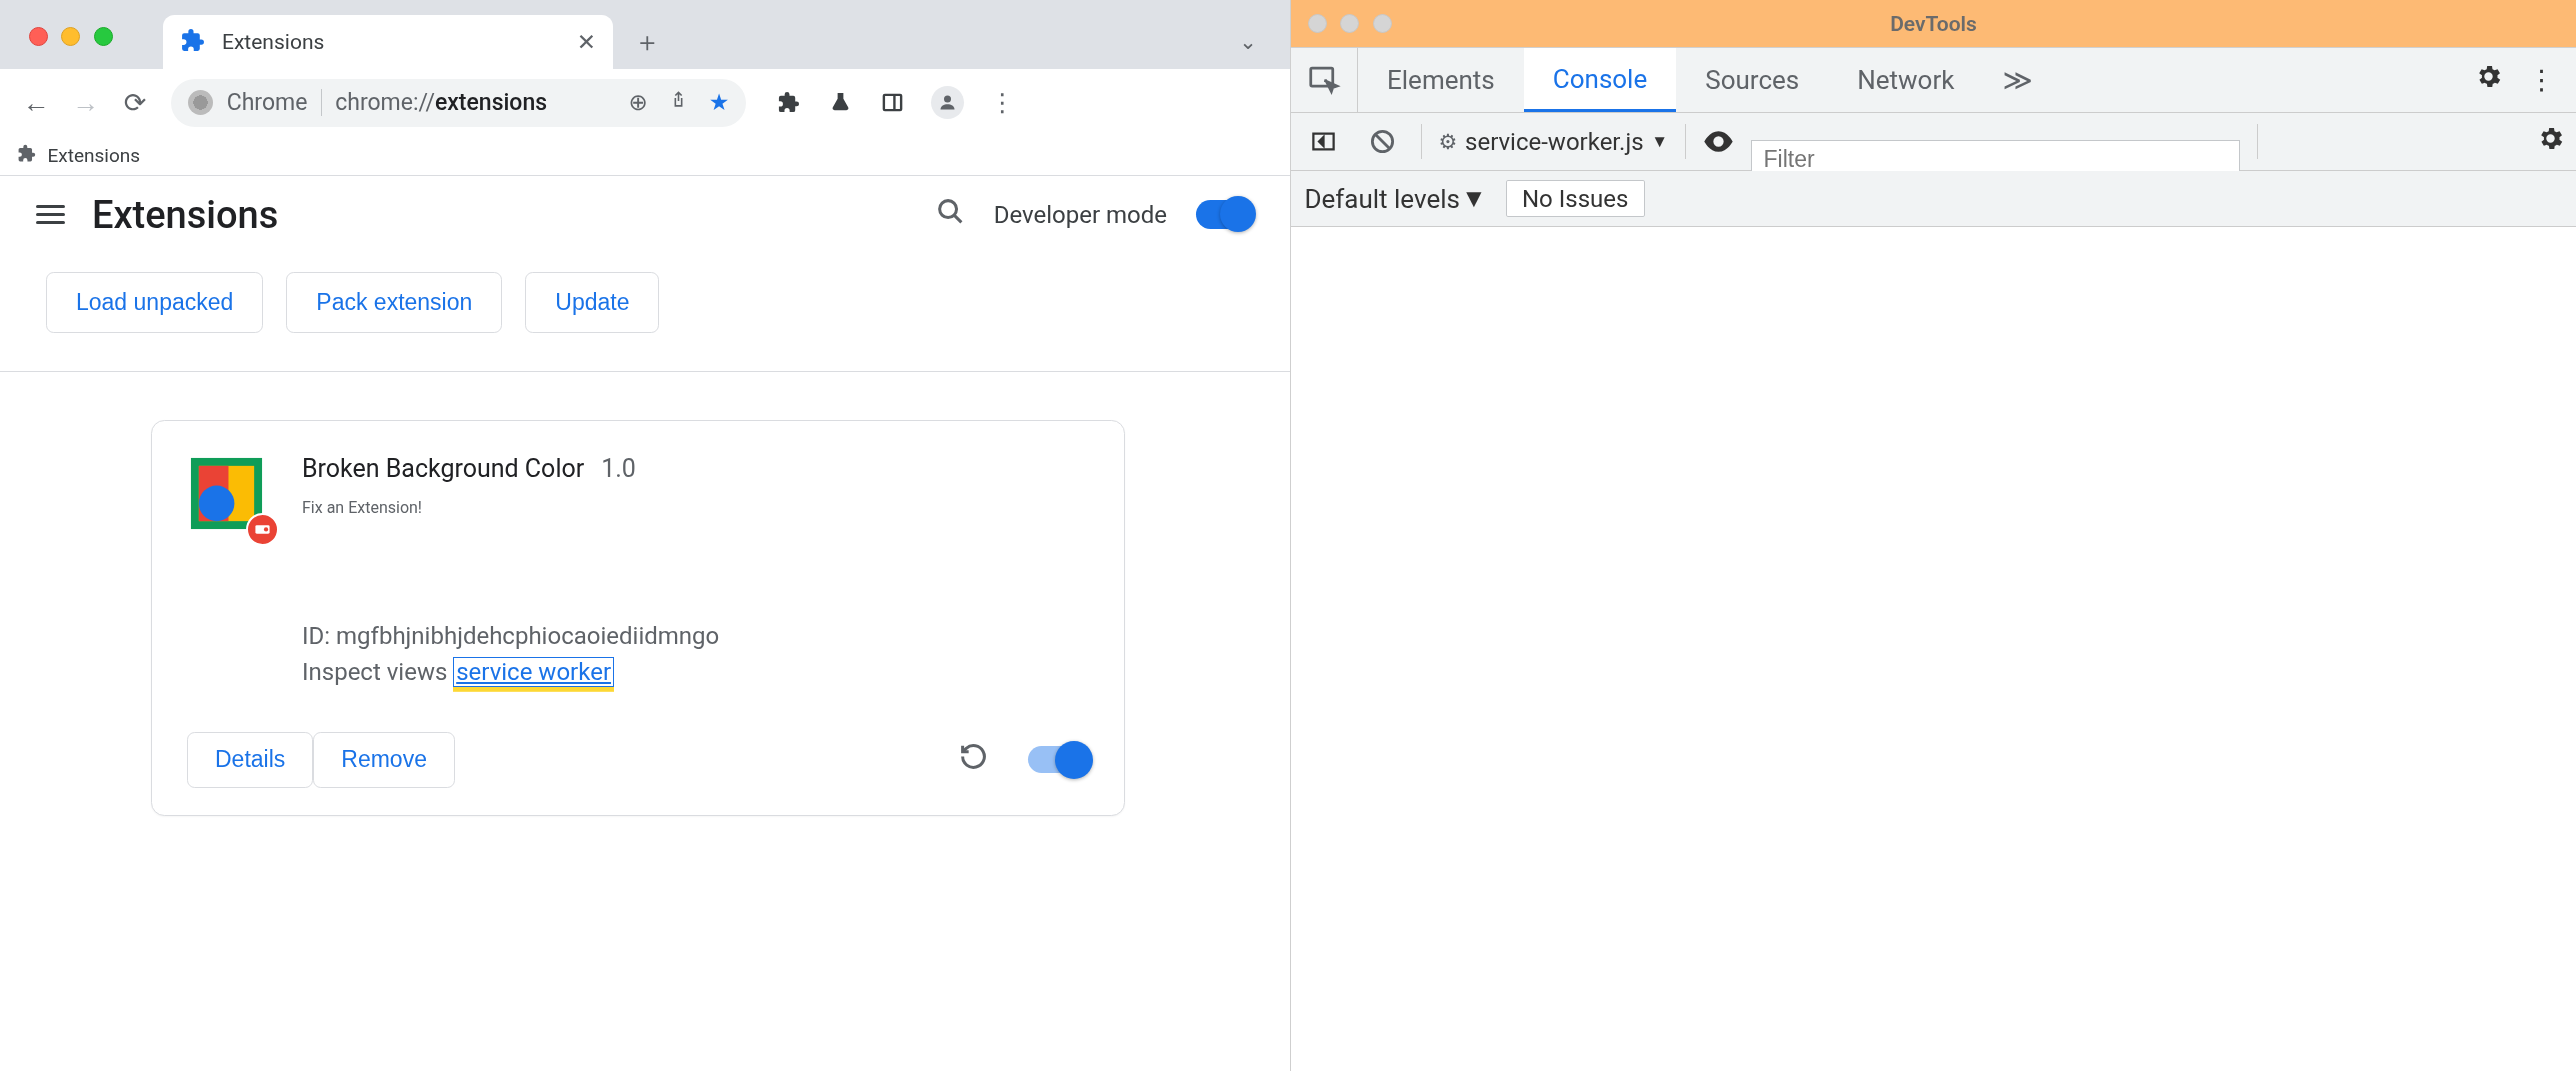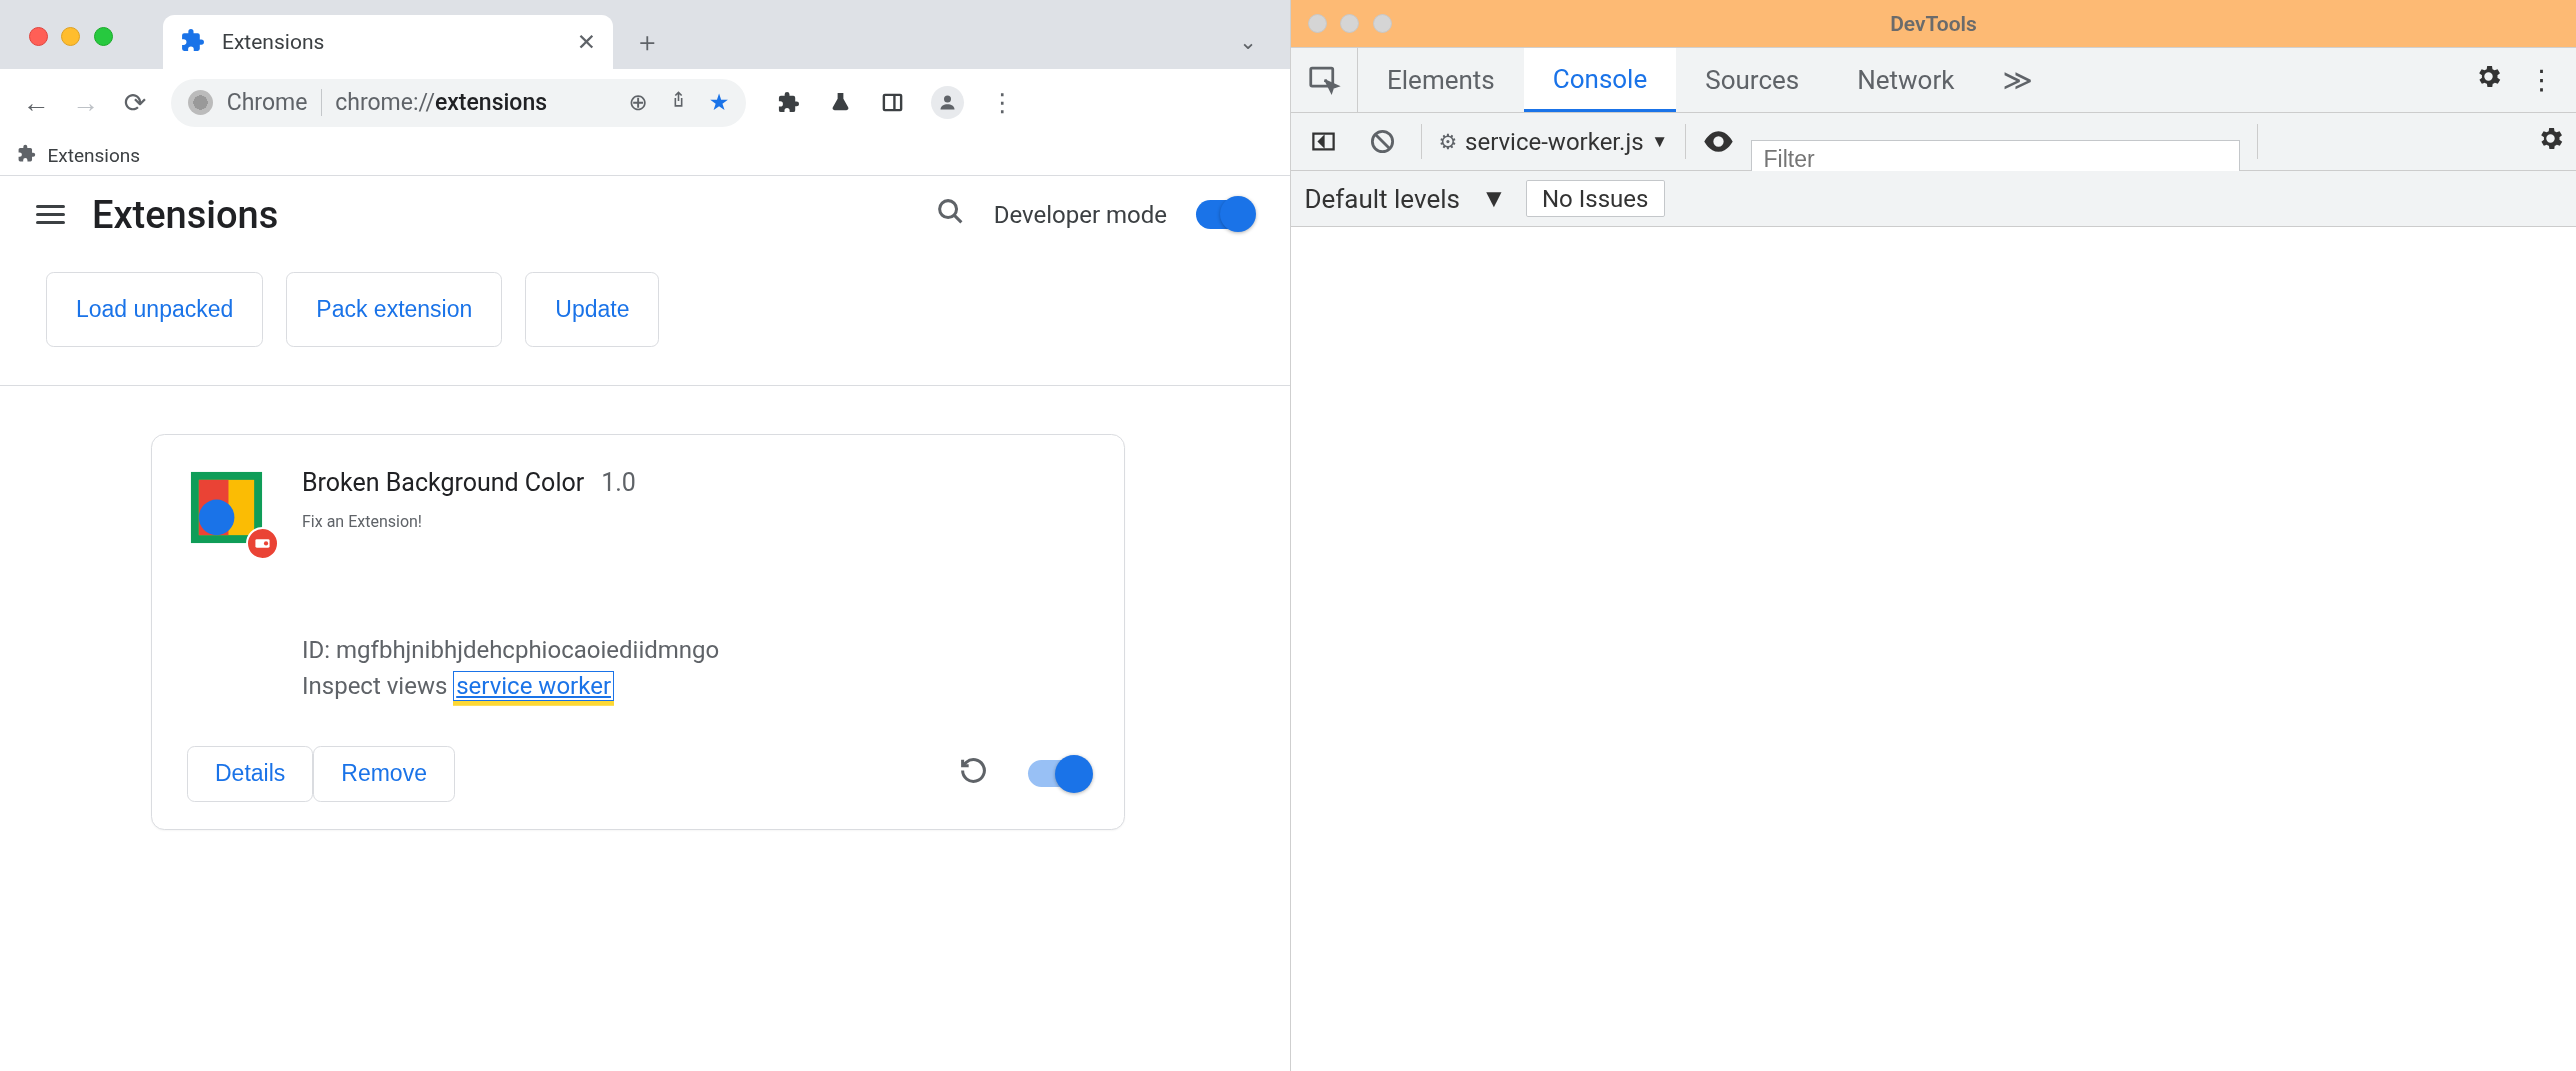--- a/index.html
+++ b/index.html
@@ -121,21 +121,21 @@
   .toggle::after {
     content:''; position:absolute; right:-1.9px; top:-3.8px; width:36px; height:36px;
     border-radius:50%; background:#1a73e8; box-shadow: 0 1px 3.8px rgba(0,0,0,.3);
   }
   
   .ext-buttons-row {
     display:flex; gap: 23px; padding: 19px 46px 38px;
     border-bottom: 1px solid #dadce0;
   }
   .ext-action-btn {
-    height: 75px; padding: 0 29px;
+    height: 61px; padding: 0 29px;
     border: 1px solid #dadce0; border-radius: 7.7px;
     background:#fff; color:#1a73e8;
     font-size: 23px; font-weight: 500;
     display:flex; align-items:center; justify-content:center;
     cursor:pointer;
   }
 
   .ext-card-area { padding: 48px 0 0 151px; }
   .ext-card {
     width: 974px;
@@ -276,21 +276,21 @@
     height: 56px;
     display:flex;
     align-items:center;
     padding: 0 13.4px;
     gap: 19px;
     border-bottom: 1px solid #ccc;
     background:#f1f3f4;
     font-size: 26px;
     color:#333;
   }
-  .dt-levels { display:flex; align-items:center; gap:21px;}
+  .dt-levels { display:flex; align-items:center; gap:1px;}
   .dt-issues {
     border: 1px solid #c4c7ca;
     padding: 3.8px 15.3px;
     background:#fff;
     font-size: 24px;
     border-radius: 1.9px;
   }
 
   .dt-console-body {
     flex:1;

